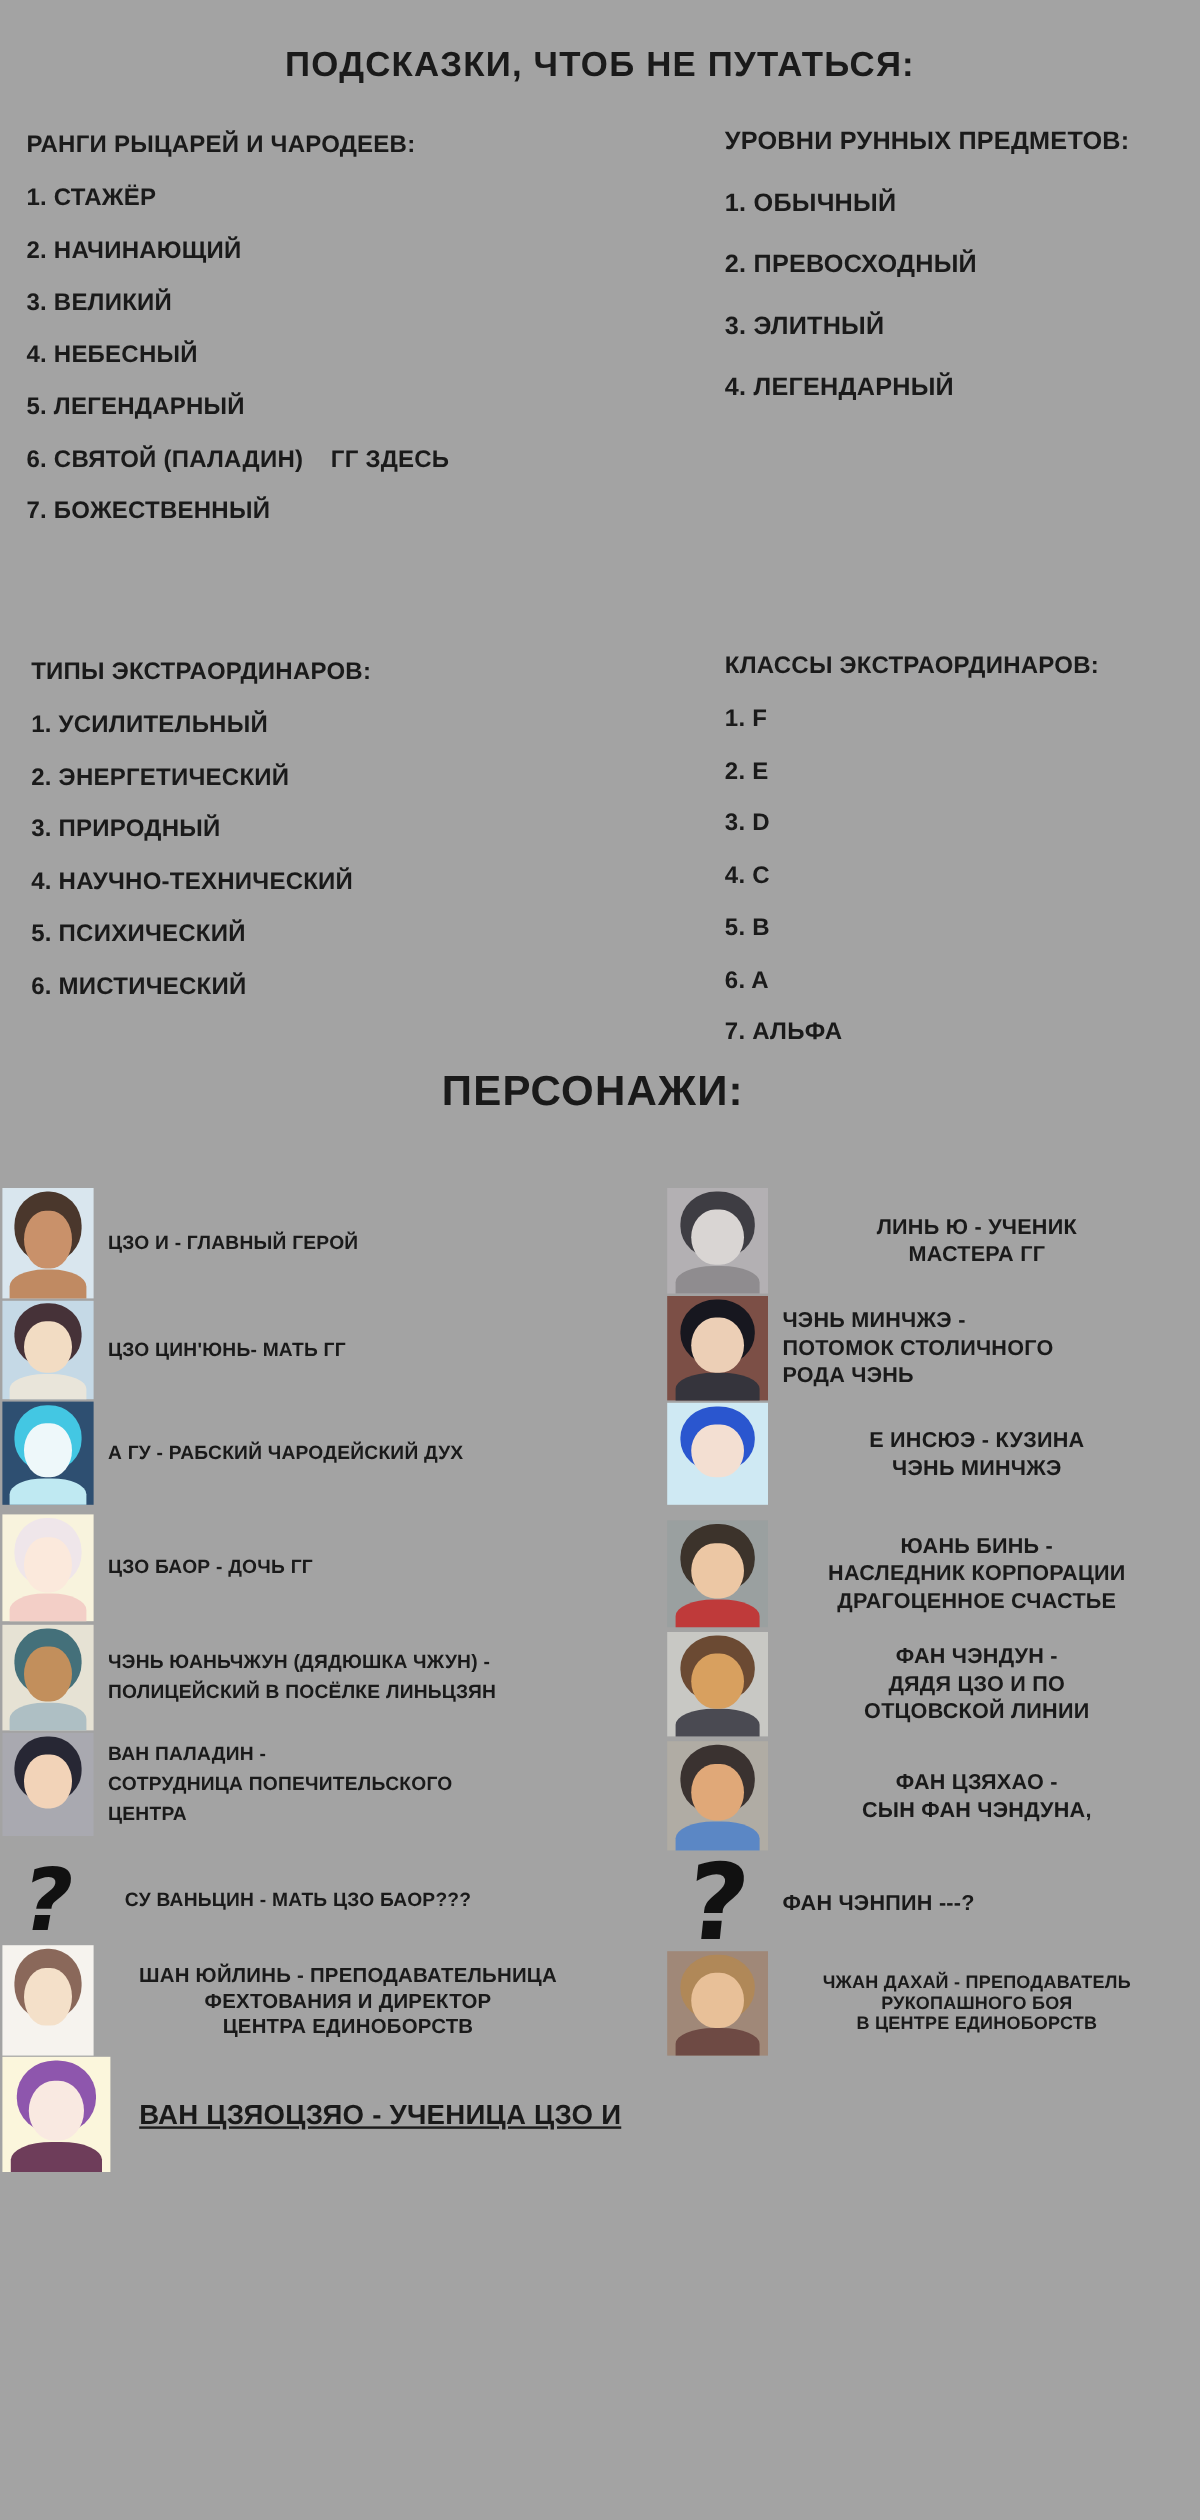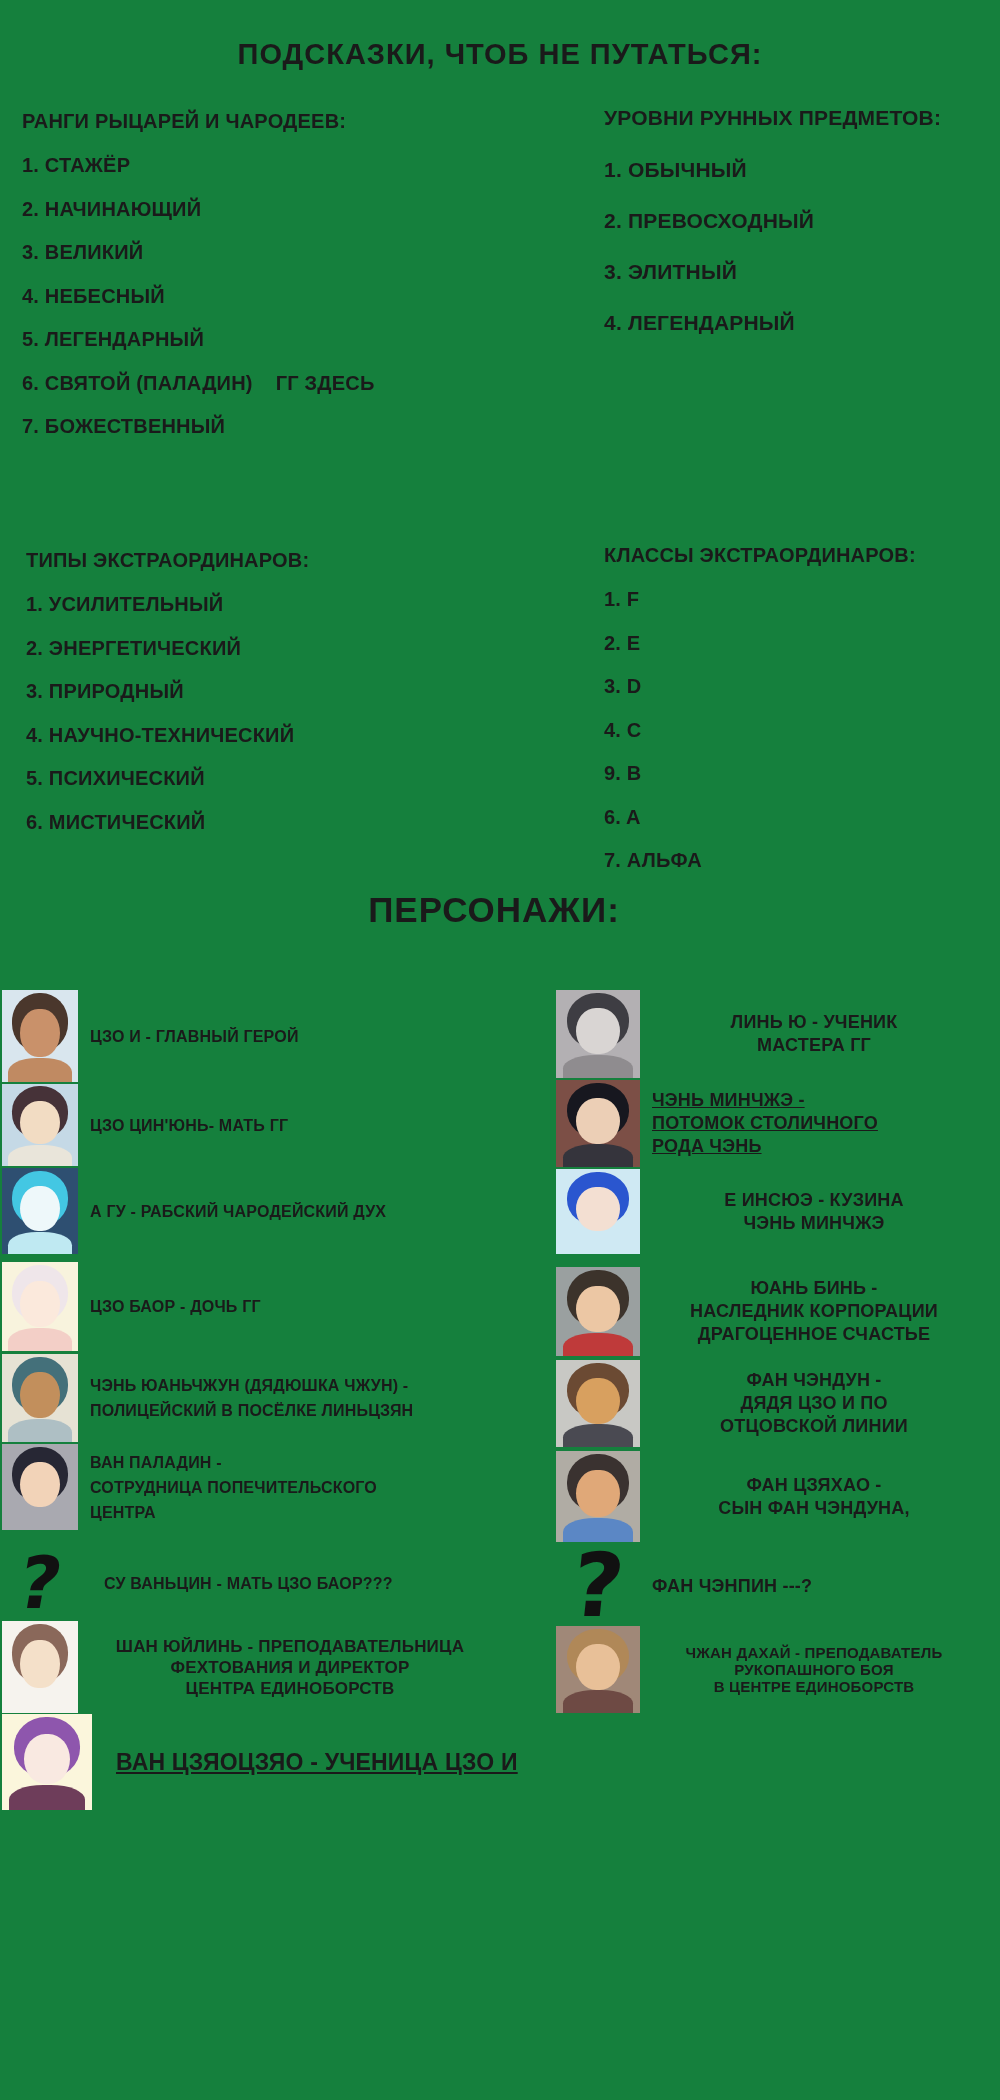--- a/index.html
+++ b/index.html
@@ -1,18 +1,18 @@
 <!DOCTYPE html>
 <html><head>
 <meta charset="utf-8">
 <style>
   html,body{margin:0;padding:0;background:#e8e8e8;}
   .page{
     position:relative;width:1000px;height:2100px;margin:0 auto;
-    background:#15803d;color:#1a1a1a;
+    background:#a3a3a3;color:#1a1a1a;
     font-family:"Liberation Sans","DejaVu Sans",sans-serif;
     font-weight:700;overflow:hidden;
   }
   .title{
     position:absolute;top:38px;left:500px;transform:translateX(-50%);
     font-size:29px;letter-spacing:1px;white-space:nowrap;
   }
   .list-block{position:absolute;}
   .list-heading{font-size:20px;height:44px;letter-spacing:.2px;white-space:nowrap;}
   .list-item{font-size:20px;height:43.5px;letter-spacing:.2px;white-space:nowrap;}
@@ -93,21 +93,21 @@
     <div class="list-item">5. ПСИХИЧЕСКИЙ</div>
     <div class="list-item">6. МИСТИЧЕСКИЙ</div>
   </section>
 
   <section class="list-block" style="left:604px;top:544px;width:340px;">
     <div class="list-heading">КЛАССЫ ЭКСТРАОРДИНАРОВ:</div>
     <div class="list-item">1. F</div>
     <div class="list-item">2. E</div>
     <div class="list-item">3. D</div>
     <div class="list-item">4. C</div>
-    <div class="list-item">9. B</div>
+    <div class="list-item">5. B</div>
     <div class="list-item">6. A</div>
     <div class="list-item">7. АЛЬФА</div>
   </section>
 
   <div class="chars-title">ПЕРСОНАЖИ:</div>
 
   <div class="char-row col-left" style="top:990px;height:92px;">
     <div class="avatar av-l" style="--bg: #d9e6ee; --hair: #4a372c; --skin: #c9916a; --torso: #c08a62;">
         <div class="torso"></div>
       </div>
@@ -190,21 +190,21 @@
   <div class="char-row col-right" style="top:990px;height:88px;">
     <div class="avatar av-r" style="--bg: #b3b0b3; --hair: #3e3d43; --skin: #d9d5d3; --torso: #8f8c8f;">
         <div class="torso"></div>
       </div>
     <div class="caption right-col center">
       <div>ЛИНЬ Ю - УЧЕНИК</div>
       <div>МАСТЕРА ГГ</div>
     </div>
   </div>
 
-  <div class="char-row col-right" style="top:1080px;height:87px;text-decoration:underline;">
+  <div class="char-row col-right" style="top:1080px;height:87px;">
     <div class="avatar av-r" style="--bg: #7c4f46; --hair: #17171f; --skin: #eccfb6; --torso: #35343c;">
         <div class="torso"></div>
       </div>
     <div class="caption right-col">
       <div>ЧЭНЬ МИНЧЖЭ -</div>
       <div>ПОТОМОК СТОЛИЧНОГО</div>
       <div>РОДА ЧЭНЬ</div>
     </div>
   </div>
 

